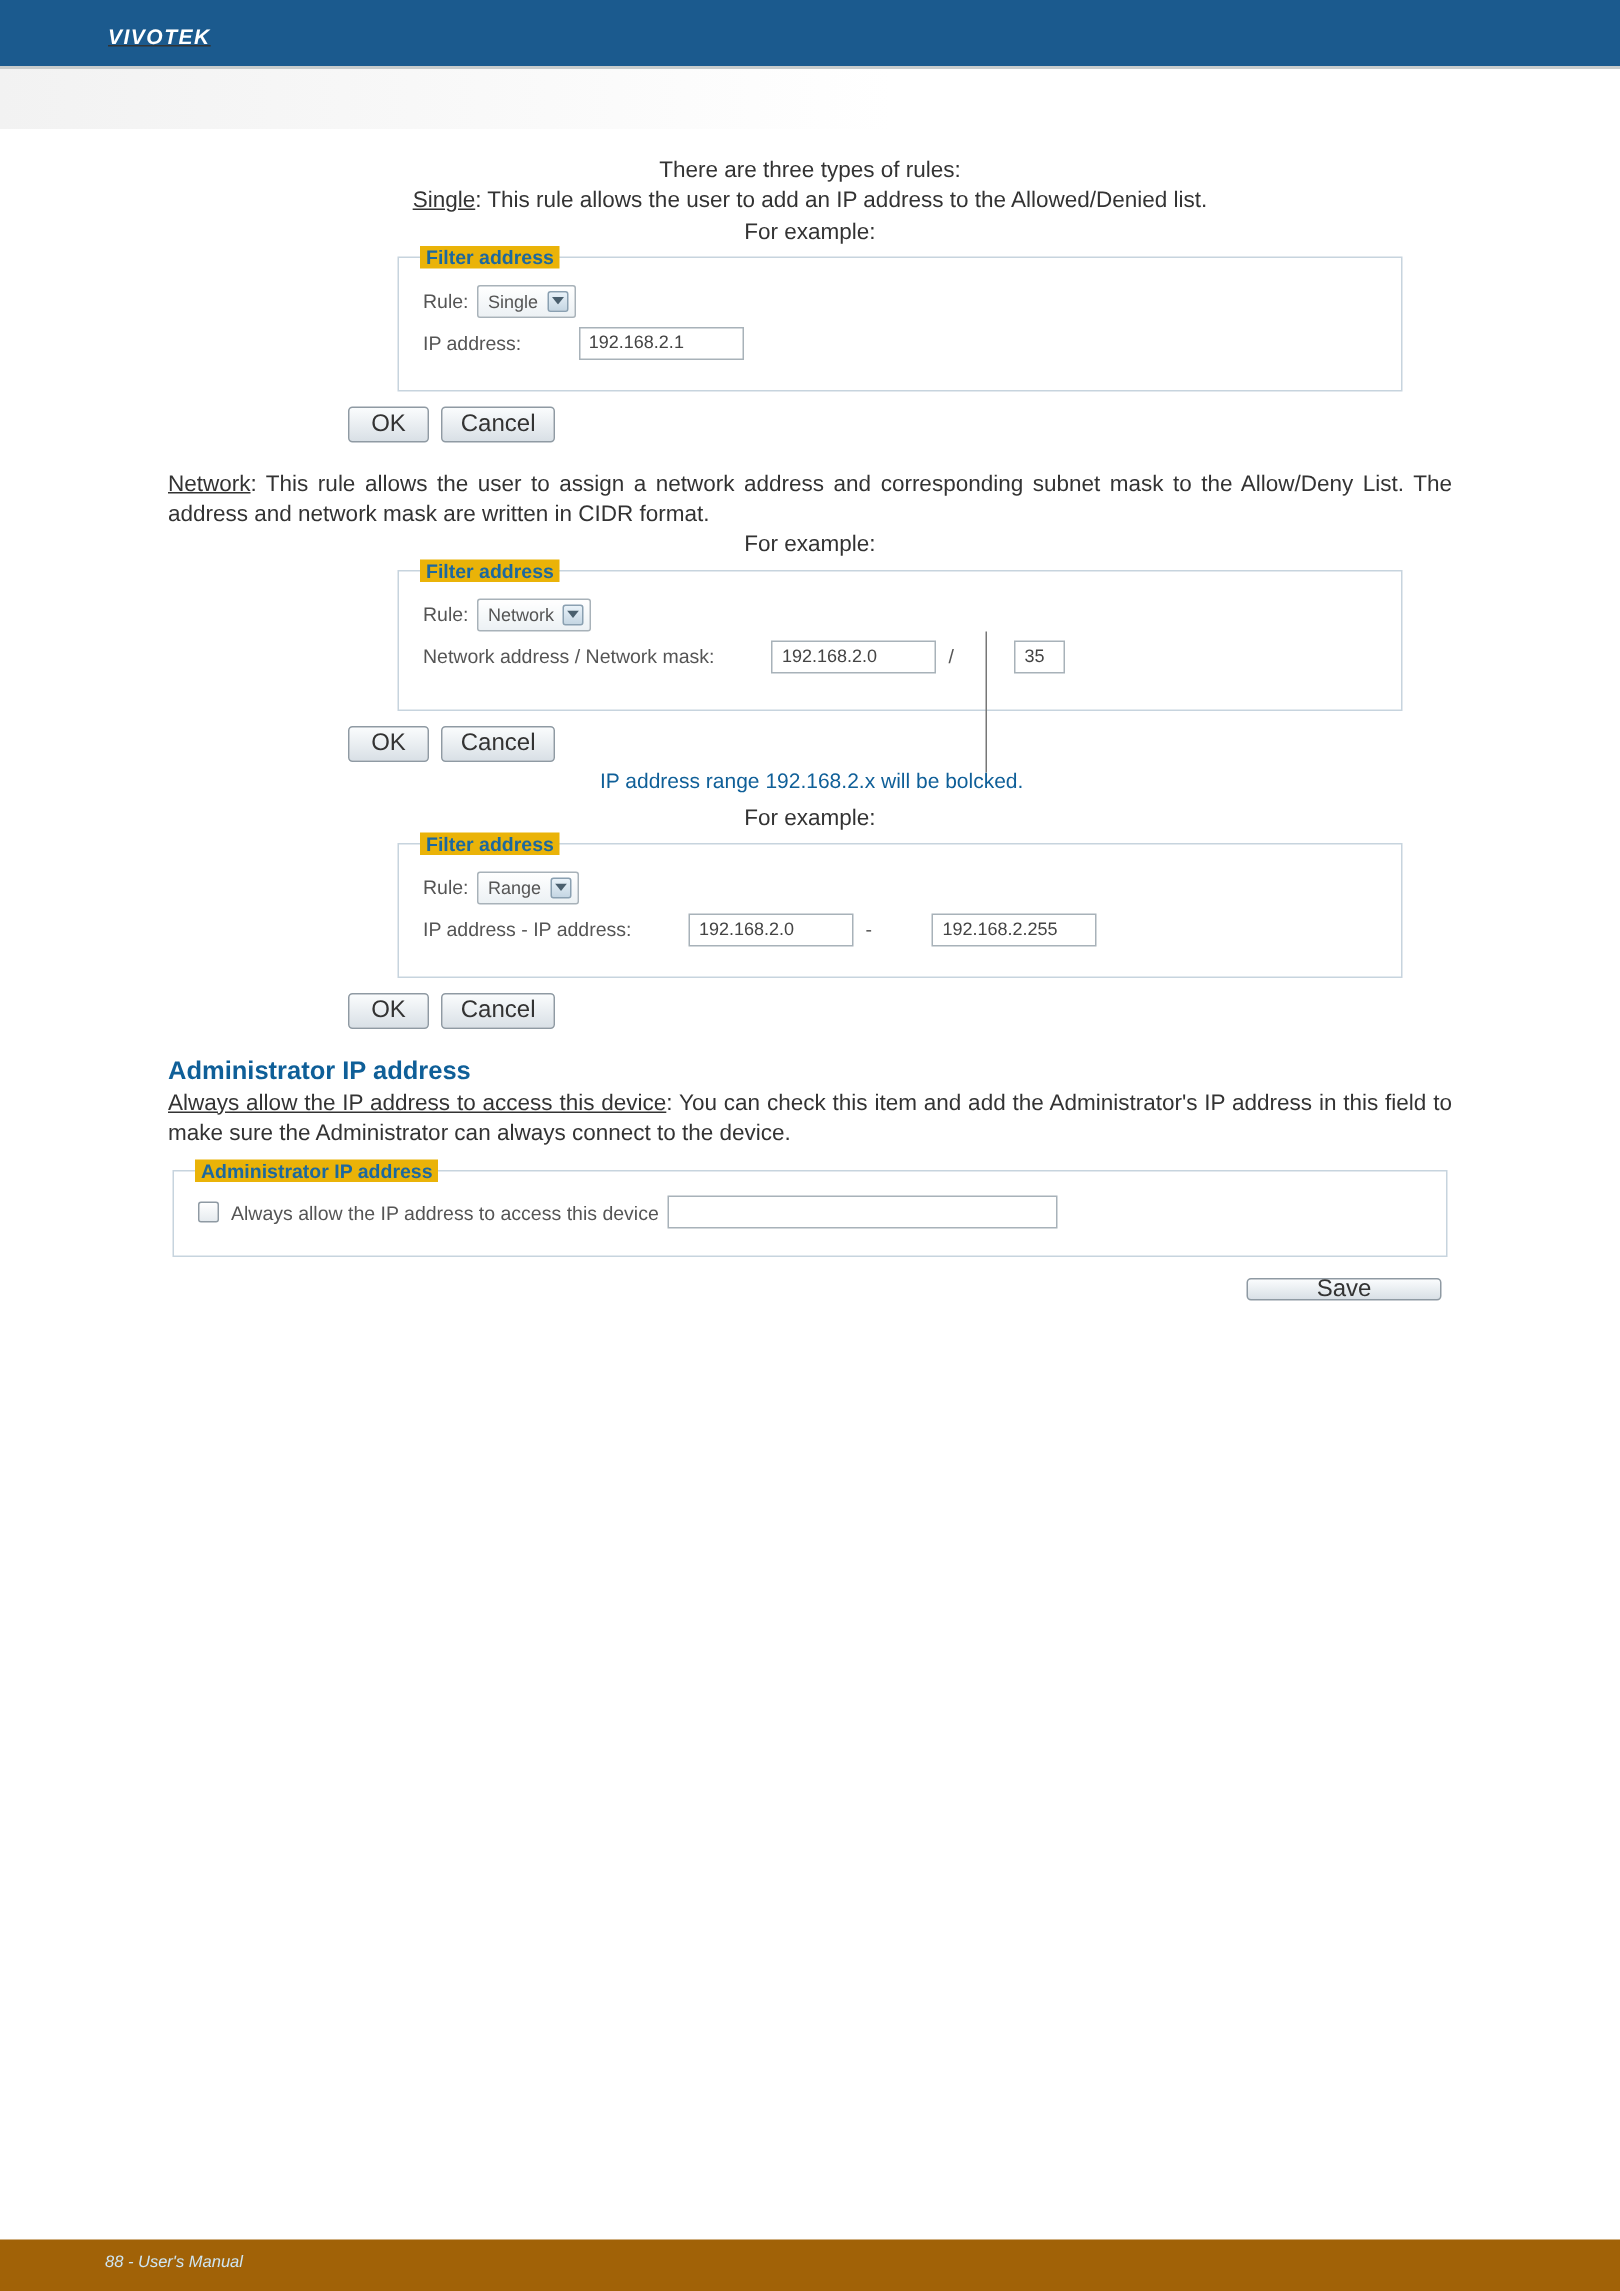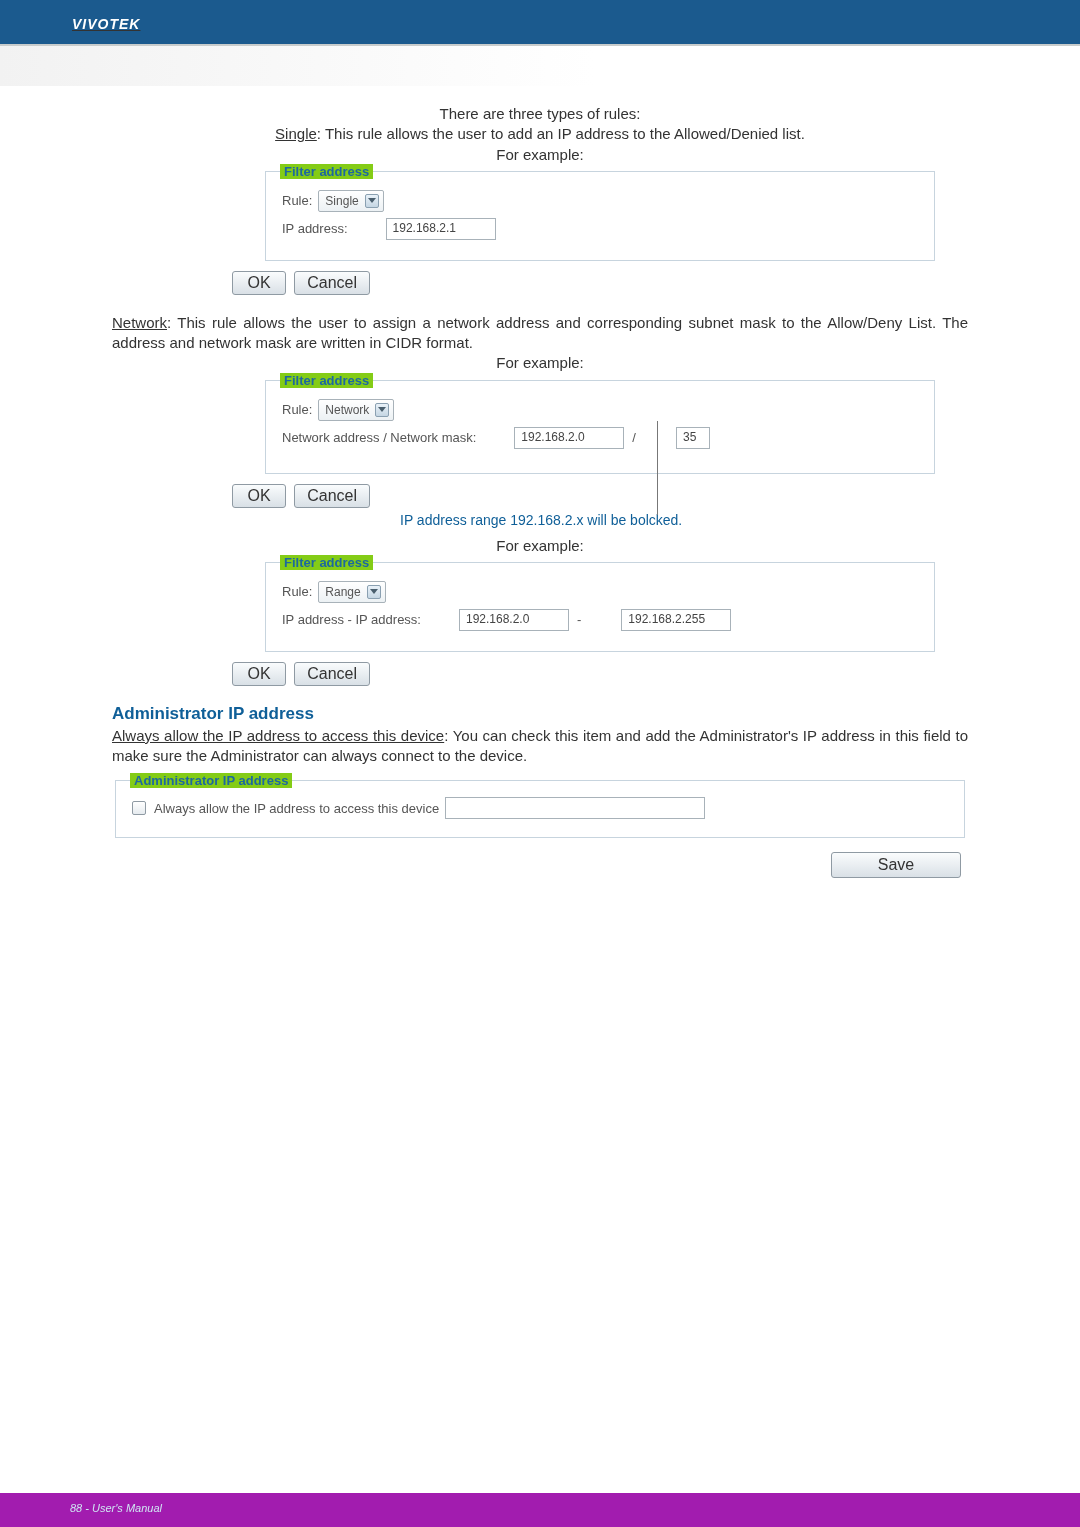--- a/index.html
+++ b/index.html
@@ -16,21 +16,21 @@
     border: 1px solid #c7d4de;
     margin: 0 auto 10px auto;
     padding: 12px 16px 14px 16px;
     position: relative;
     font-size: 13px;
   }
   .fs-title {
     position: absolute;
     top: -8px;
     left: 14px;
-    background: #84cc16;
+    background: #eab308;
     padding: 0 4px;
     color: #1c689f;
     font-weight: bold;
     font-size: 13px;
   }
   .fs-row { display: flex; align-items: center; flex-wrap: wrap; margin: 6px 0; color: #555; }
   .fs-row .label { margin-right: 6px; }
 
   .select-fake {
     display: inline-flex;
@@ -100,23 +100,23 @@
 
   .checkbox-fake {
     width: 14px; height: 14px;
     border: 1px solid #8f9aa3;
     background: linear-gradient(#fff, #e6ebef);
     display: inline-block; margin-right: 8px;
     border-radius: 2px;
   }
 
   .save-row { display: flex; justify-content: flex-end; width: 850px; margin: 14px auto 0 auto; }
-  .save-btn { min-width: 130px; height: 26px; }
-
-  .footer { position: absolute; left: 0; right: 0; bottom: 0; height: 34px; background: #a21caf; text-align: right; }
+  .save-btn { min-width: 130px; height: 15px; }
+
+  .footer { position: absolute; left: 0; right: 0; bottom: 0; height: 34px; background: #a16207; text-align: right; }
   .footer-text { color: #cfe6f3; font-size: 11px; font-style: italic; position: absolute; left: 70px; top: 9px; }
 </style>
 </head>
 <body>
 
 <div class="page">
   <div class="header-bar">
     <div class="header-brand">VIVOTEK</div>
   </div>
   <div class="gradient-strip"></div>

